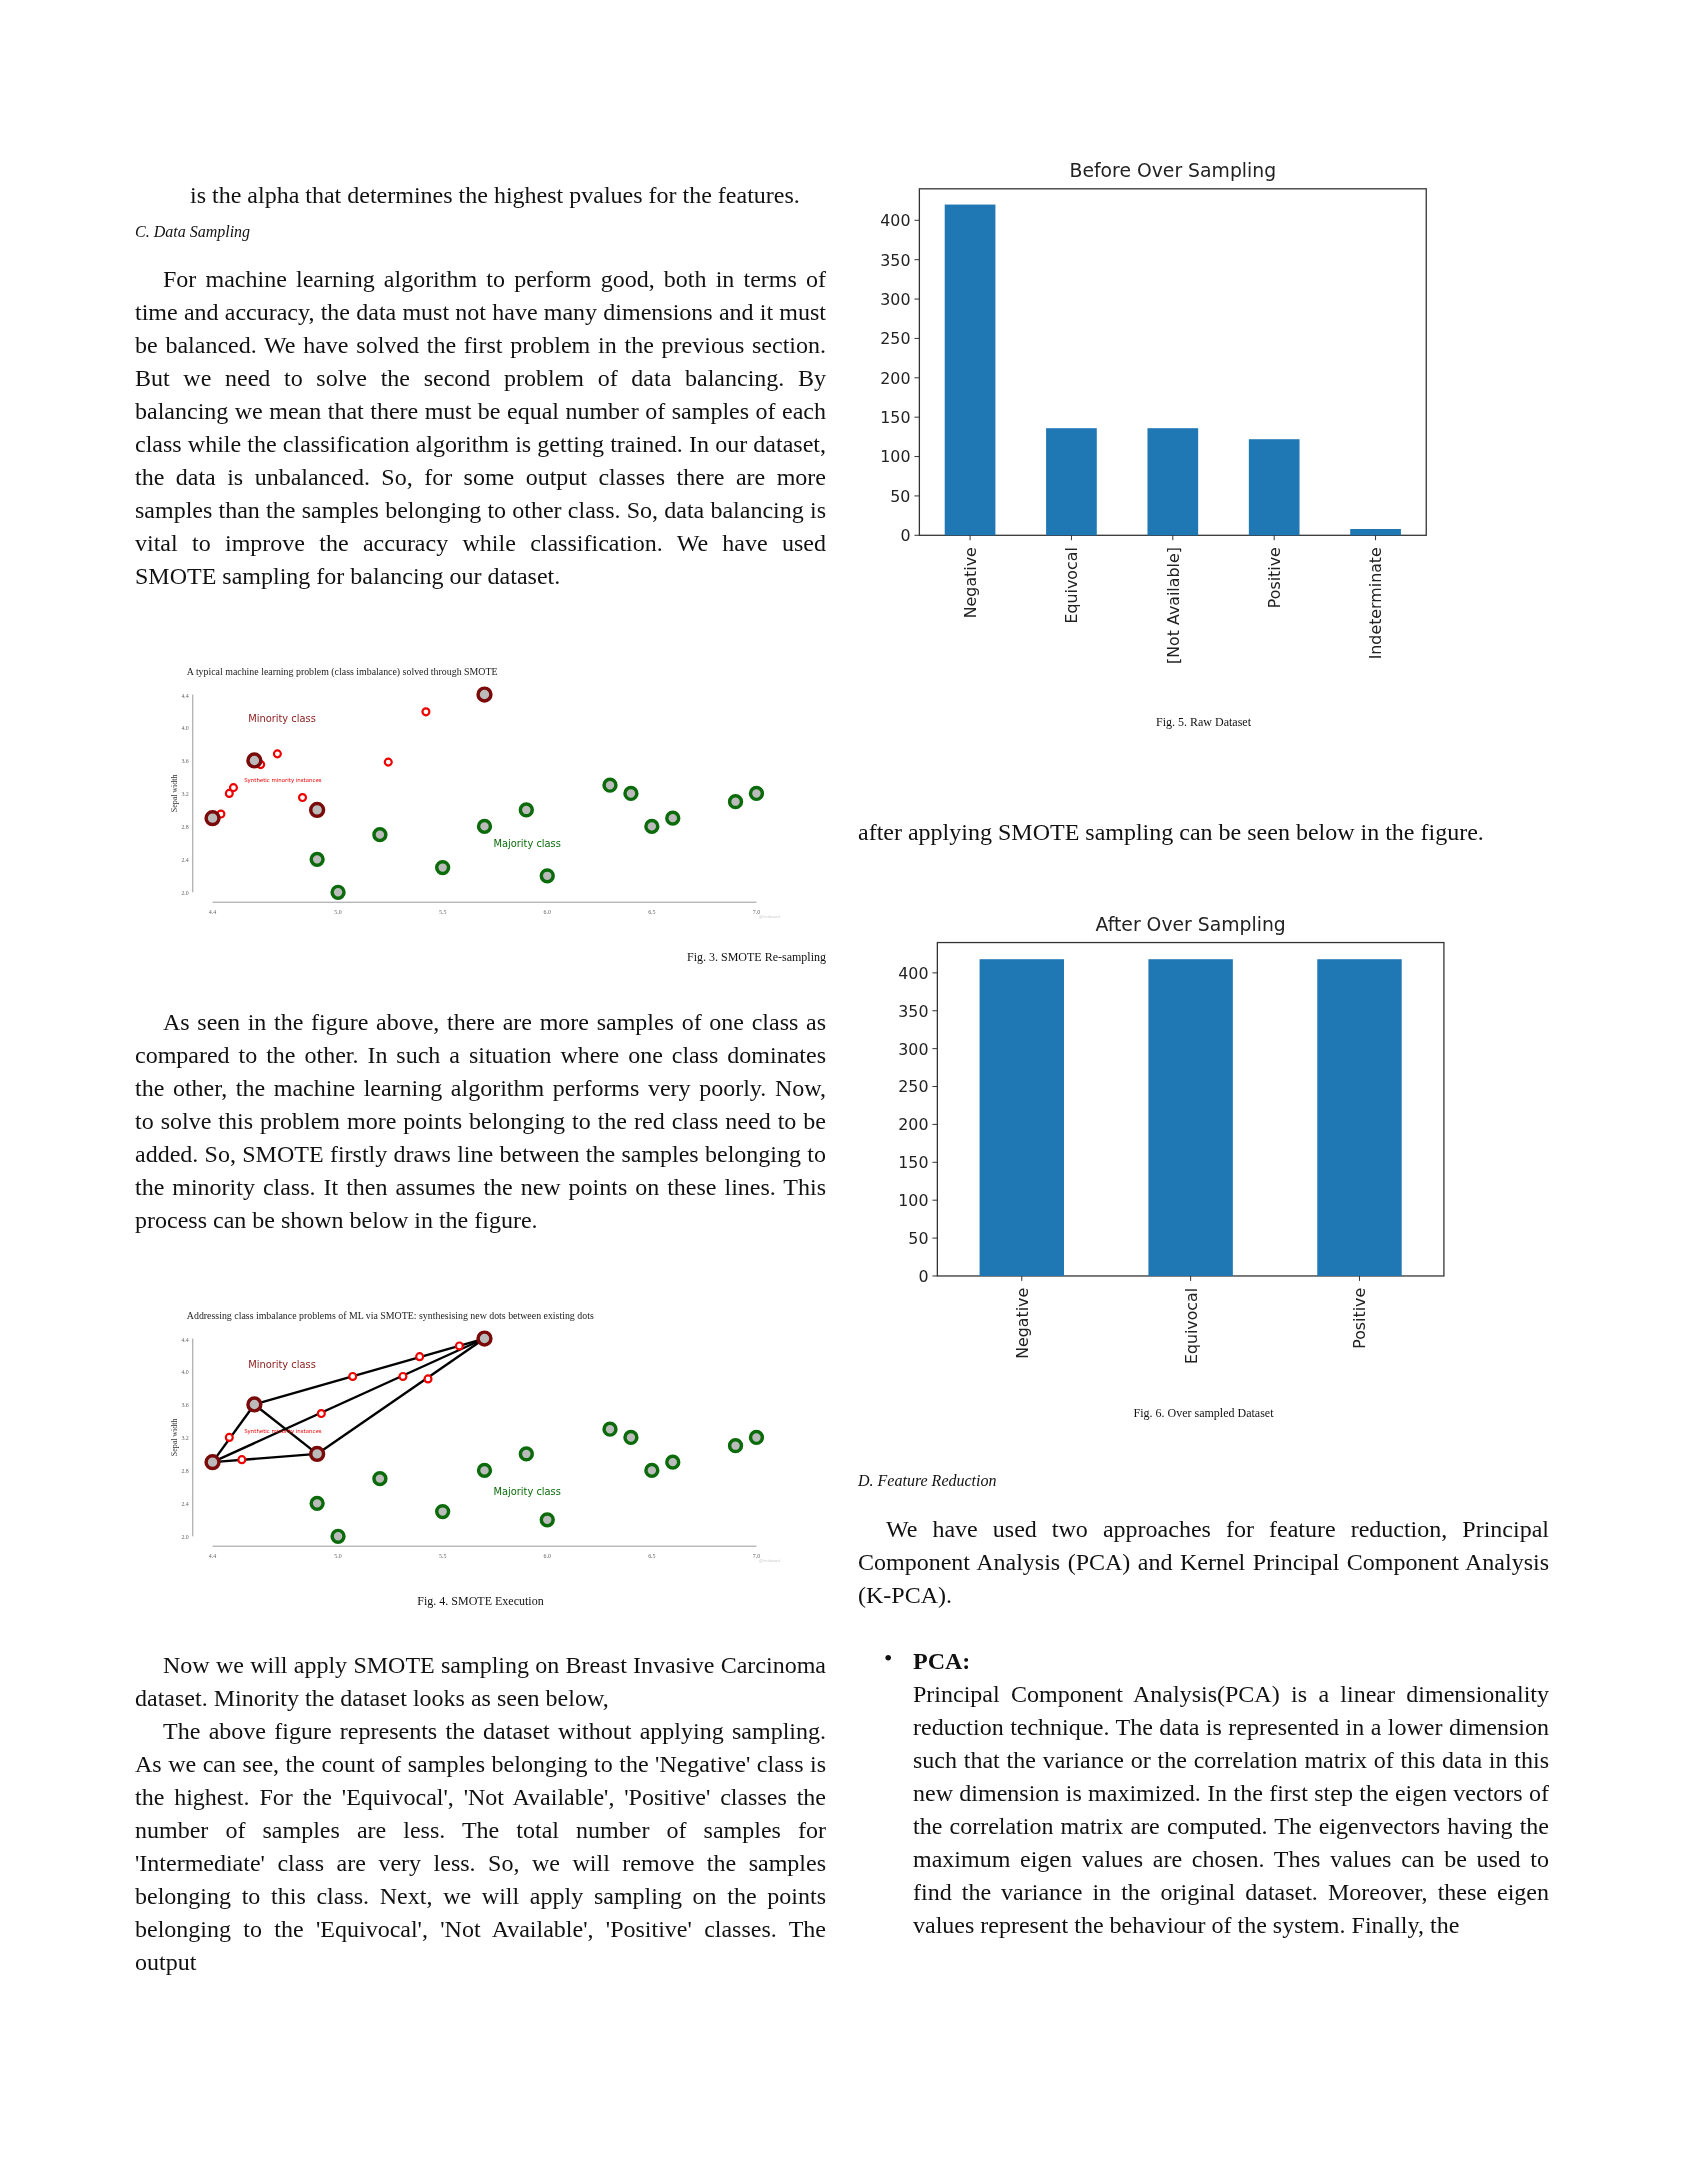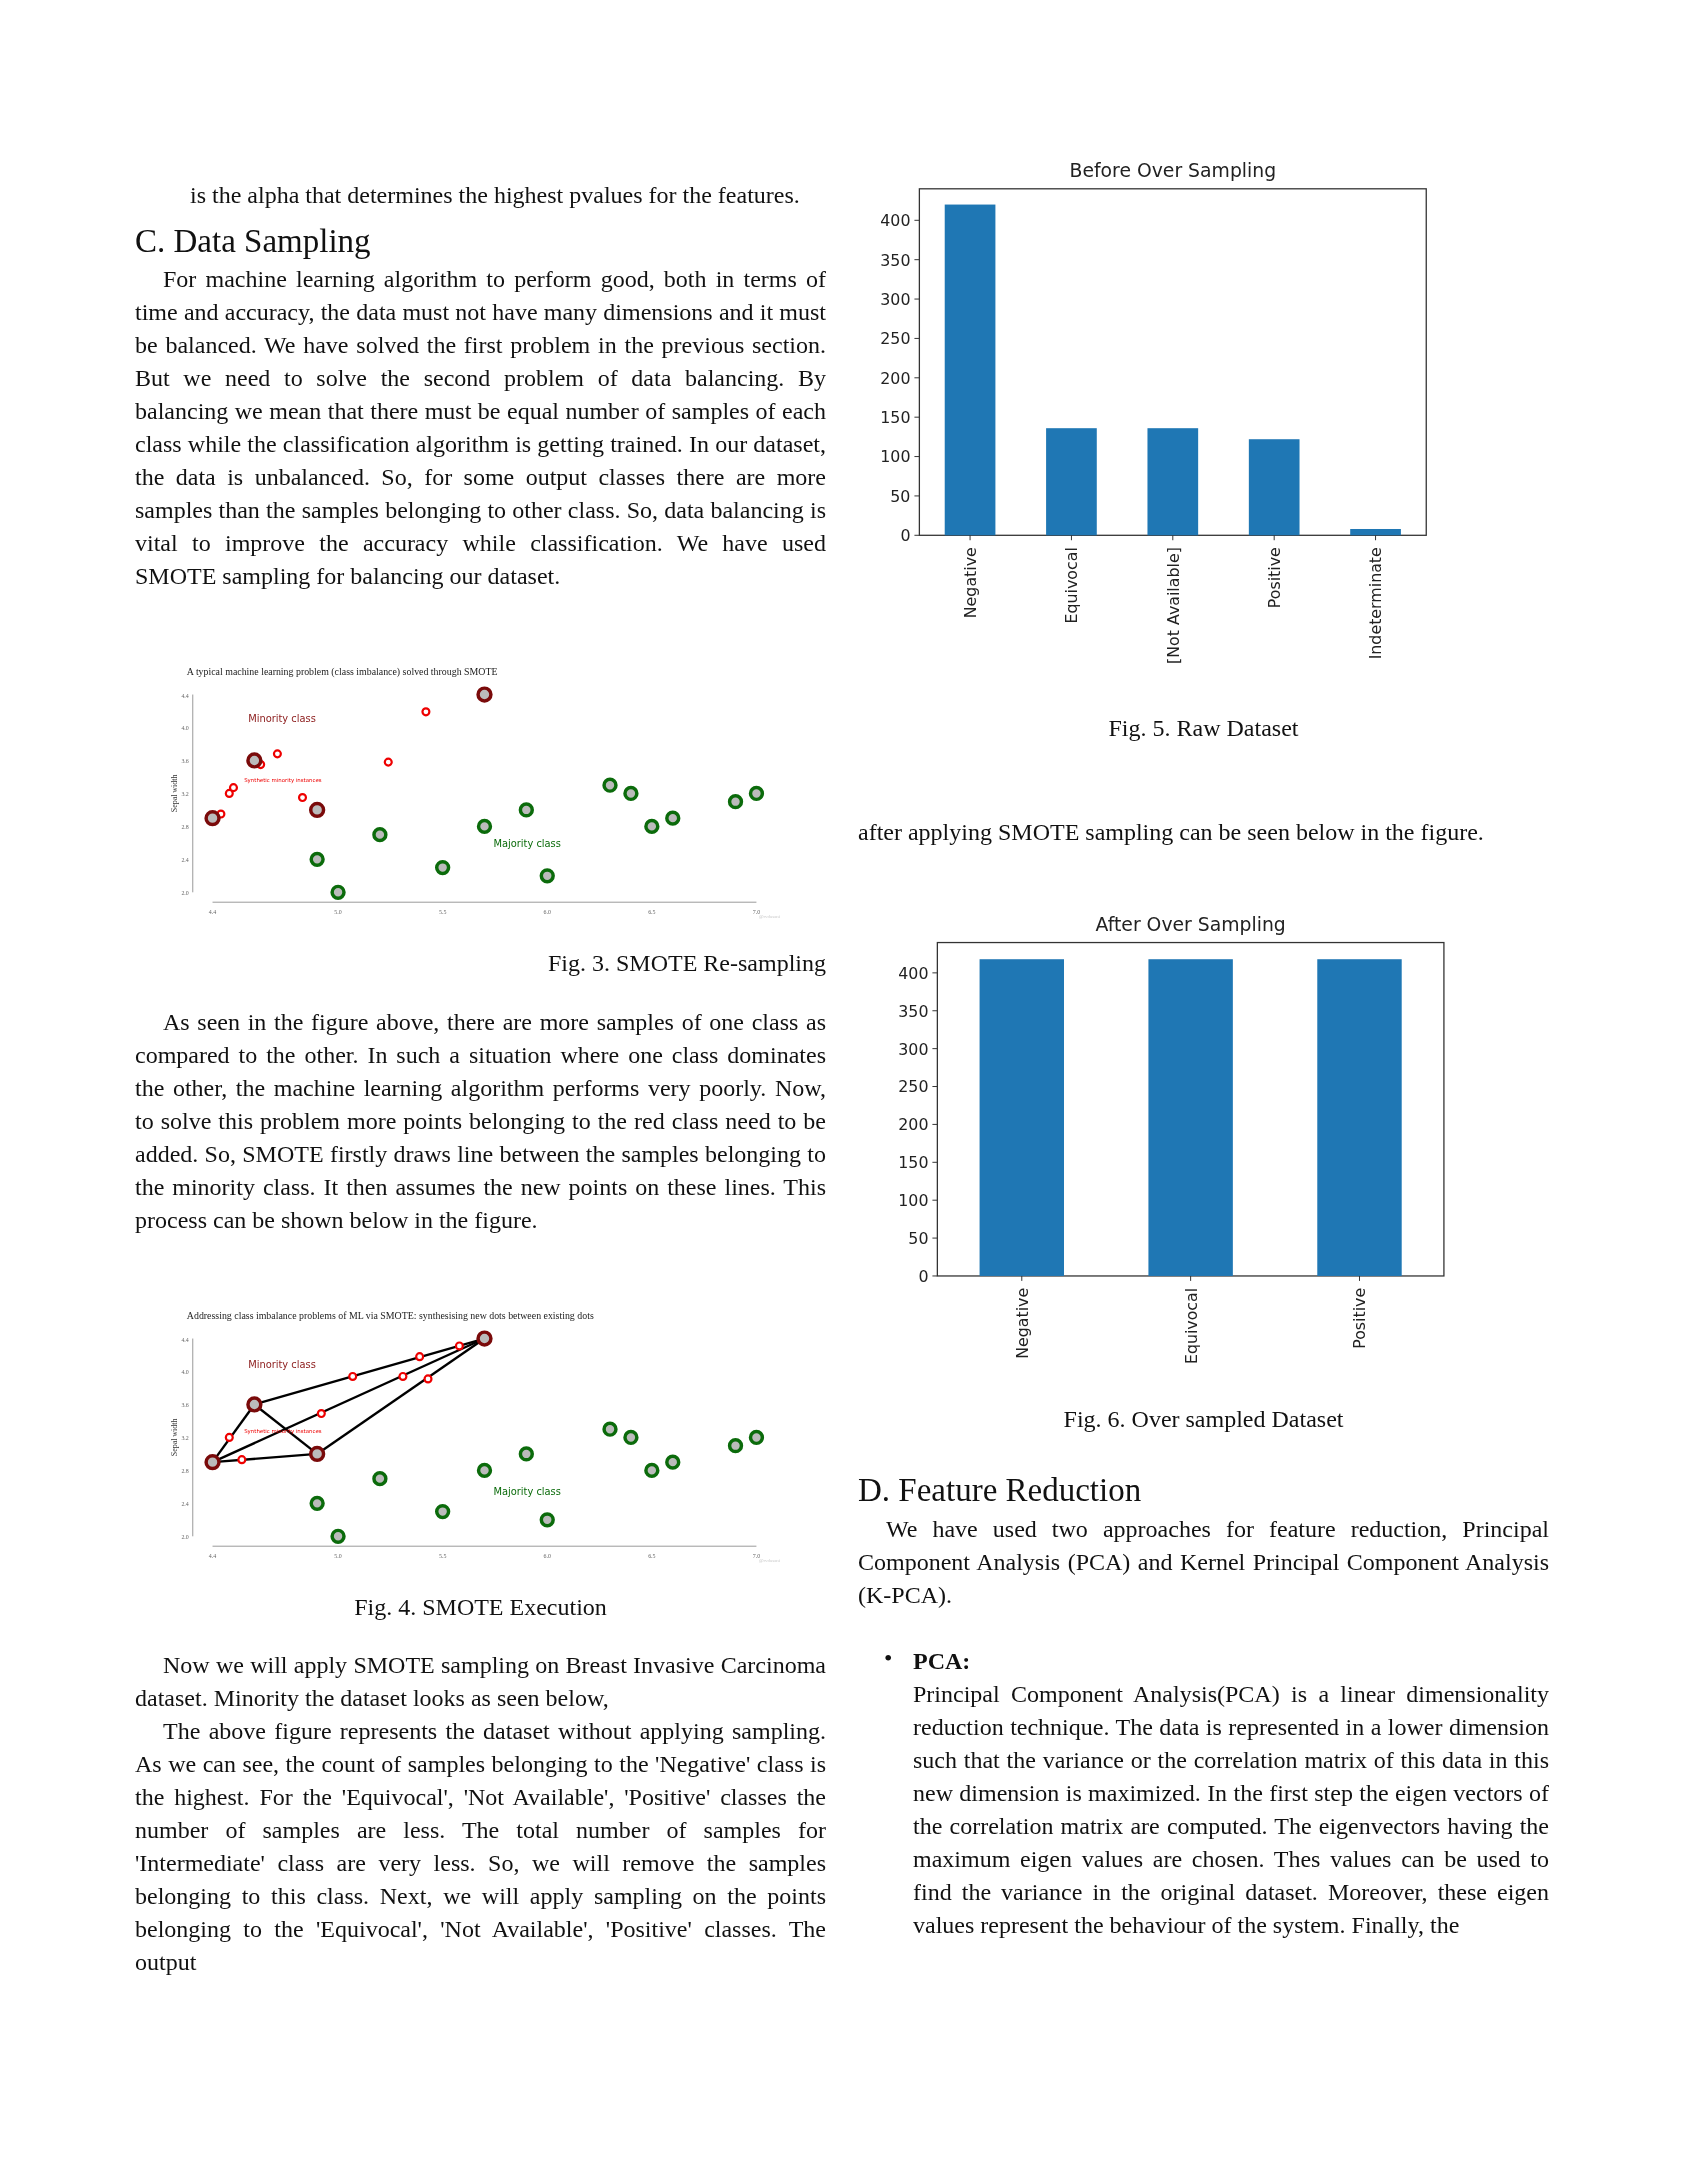--- a/index.html
+++ b/index.html
@@ -1,22 +1,22 @@
 <!DOCTYPE html>
 <html><head>
 <meta charset="utf-8">
 <style>
   html, body { margin:0; padding:0; background:#fff; }
   body { width:1683px; height:2178px; position:relative; overflow:hidden;
          font-family:"Liberation Serif", serif; color:#111; }
   .col { position:absolute; top:0; }
   .para { position:absolute; font-size:24px; line-height:33px; text-align:justify; }
   .para.indent { text-indent:28px; }
-  .heading { position:absolute; font-size:33px; }
-  .caption { position:absolute; font-size:24px; text-align:center; width:100%; }
+  .heading { position:absolute; font-size:16px; font-style:italic; }
+  .caption { position:absolute; font-size:12px; text-align:center; width:100%; }
   .fig { position:absolute; }
   svg text { font-family:"DejaVu Sans", sans-serif; }
   .serifsvg text { font-family:"Liberation Serif", serif; }
   .bullet-title { font-weight:bold; }
 </style>
 </head>
 <body>
 
 <div class="col" style="left:135px;width:691px;">
   <div class="para" style="left:55px;top:139px;width:636px;margin-top:40px;">is the alpha that determines the highest pvalues for the features.</div>

